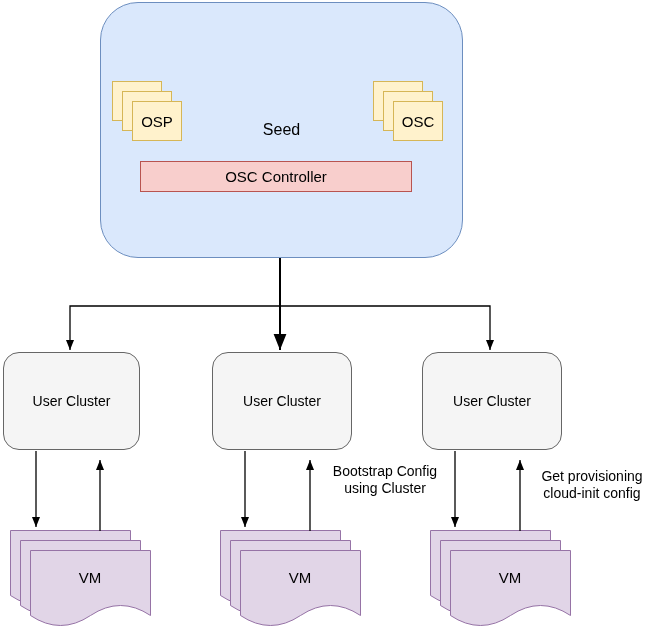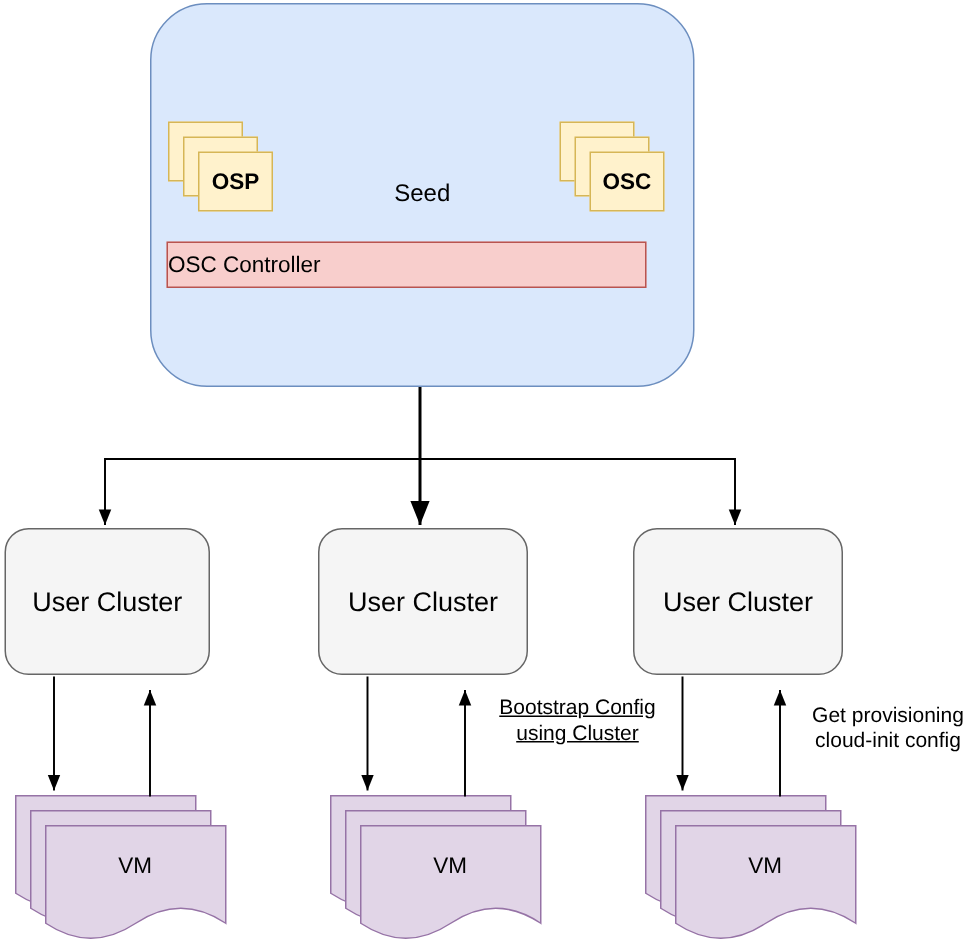--- a/index.html
+++ b/index.html
@@ -26,50 +26,50 @@
     position:absolute; left:100px; top:2px; width:363px; height:256px;
     background:var(--seed-fill); border:1px solid var(--seed-stroke);
     border-radius:38px; z-index:2;
   }
   .seed-title {
     position:absolute; left:0; top:118px; width:100%;
     text-align:center; font-size:16px;
   }
   .pod {
     position:absolute; width:50px; height:40px;
-    background:var(--module-fill); border:1px solid var(--module-stroke);font-weight:bold;
+    background:var(--module-fill); border:1px solid var(--module-stroke);
   }
   .pod-label { width:100%; height:100%; display:flex; align-items:center; justify-content:center; font-size:15px; }
   .ctrl-bar {
-    position:absolute; left:10px; width:320px; height:31px;
+    position:absolute; left:39px; width:272px; height:31px;
     background:var(--controller-fill); border:1px solid var(--controller-stroke);
-    display:flex; align-items:center; justify-content:flex-start; font-size:15px;
+    display:flex; align-items:center; justify-content:center; font-size:15px;
     z-index:2;
   }
   
   .cluster-box {
     position:absolute; top:352px; height:98px;
     background:var(--cluster-fill); border:1px solid var(--cluster-stroke);
     border-radius:16px; display:flex; align-items:center; justify-content:center;
-    font-size:18px; z-index:2;
+    font-size:14px; z-index:2;
   }
   
   .vm-stack { position:absolute; top:530px; width:145px; height:76px; z-index:2; }
   .vm-stack svg { display:block; }
   .vm-doc { fill:var(--vm-fill); stroke:var(--vm-stroke); stroke-width:1; }
   .vm-label {
     position:absolute; left:20px; top:36px; width:120px; height:24px;
     text-align:center; line-height:24px; font-size:15px;
   }
   
   .annotation {
     position:absolute; width:136px; text-align:center;
     font-size:14px; line-height:17px; z-index:2;
   }
-  .annotation-1 { left:317px; top:463px;text-decoration:underline; }
+  .annotation-1 { left:317px; top:463px; }
   .annotation-2 { left:524px; top:468px; }
 </style>
 </head>
 <body>
 
 <div id="canvas">
 
   <svg id="connectors" viewBox="0 0 651 631" xmlns="http://www.w3.org/2000/svg">
     <defs>
       <marker id="arrow" viewBox="0 0 10 10" refX="10" refY="5" markerWidth="8" markerHeight="8" orient="auto-start-reverse">

